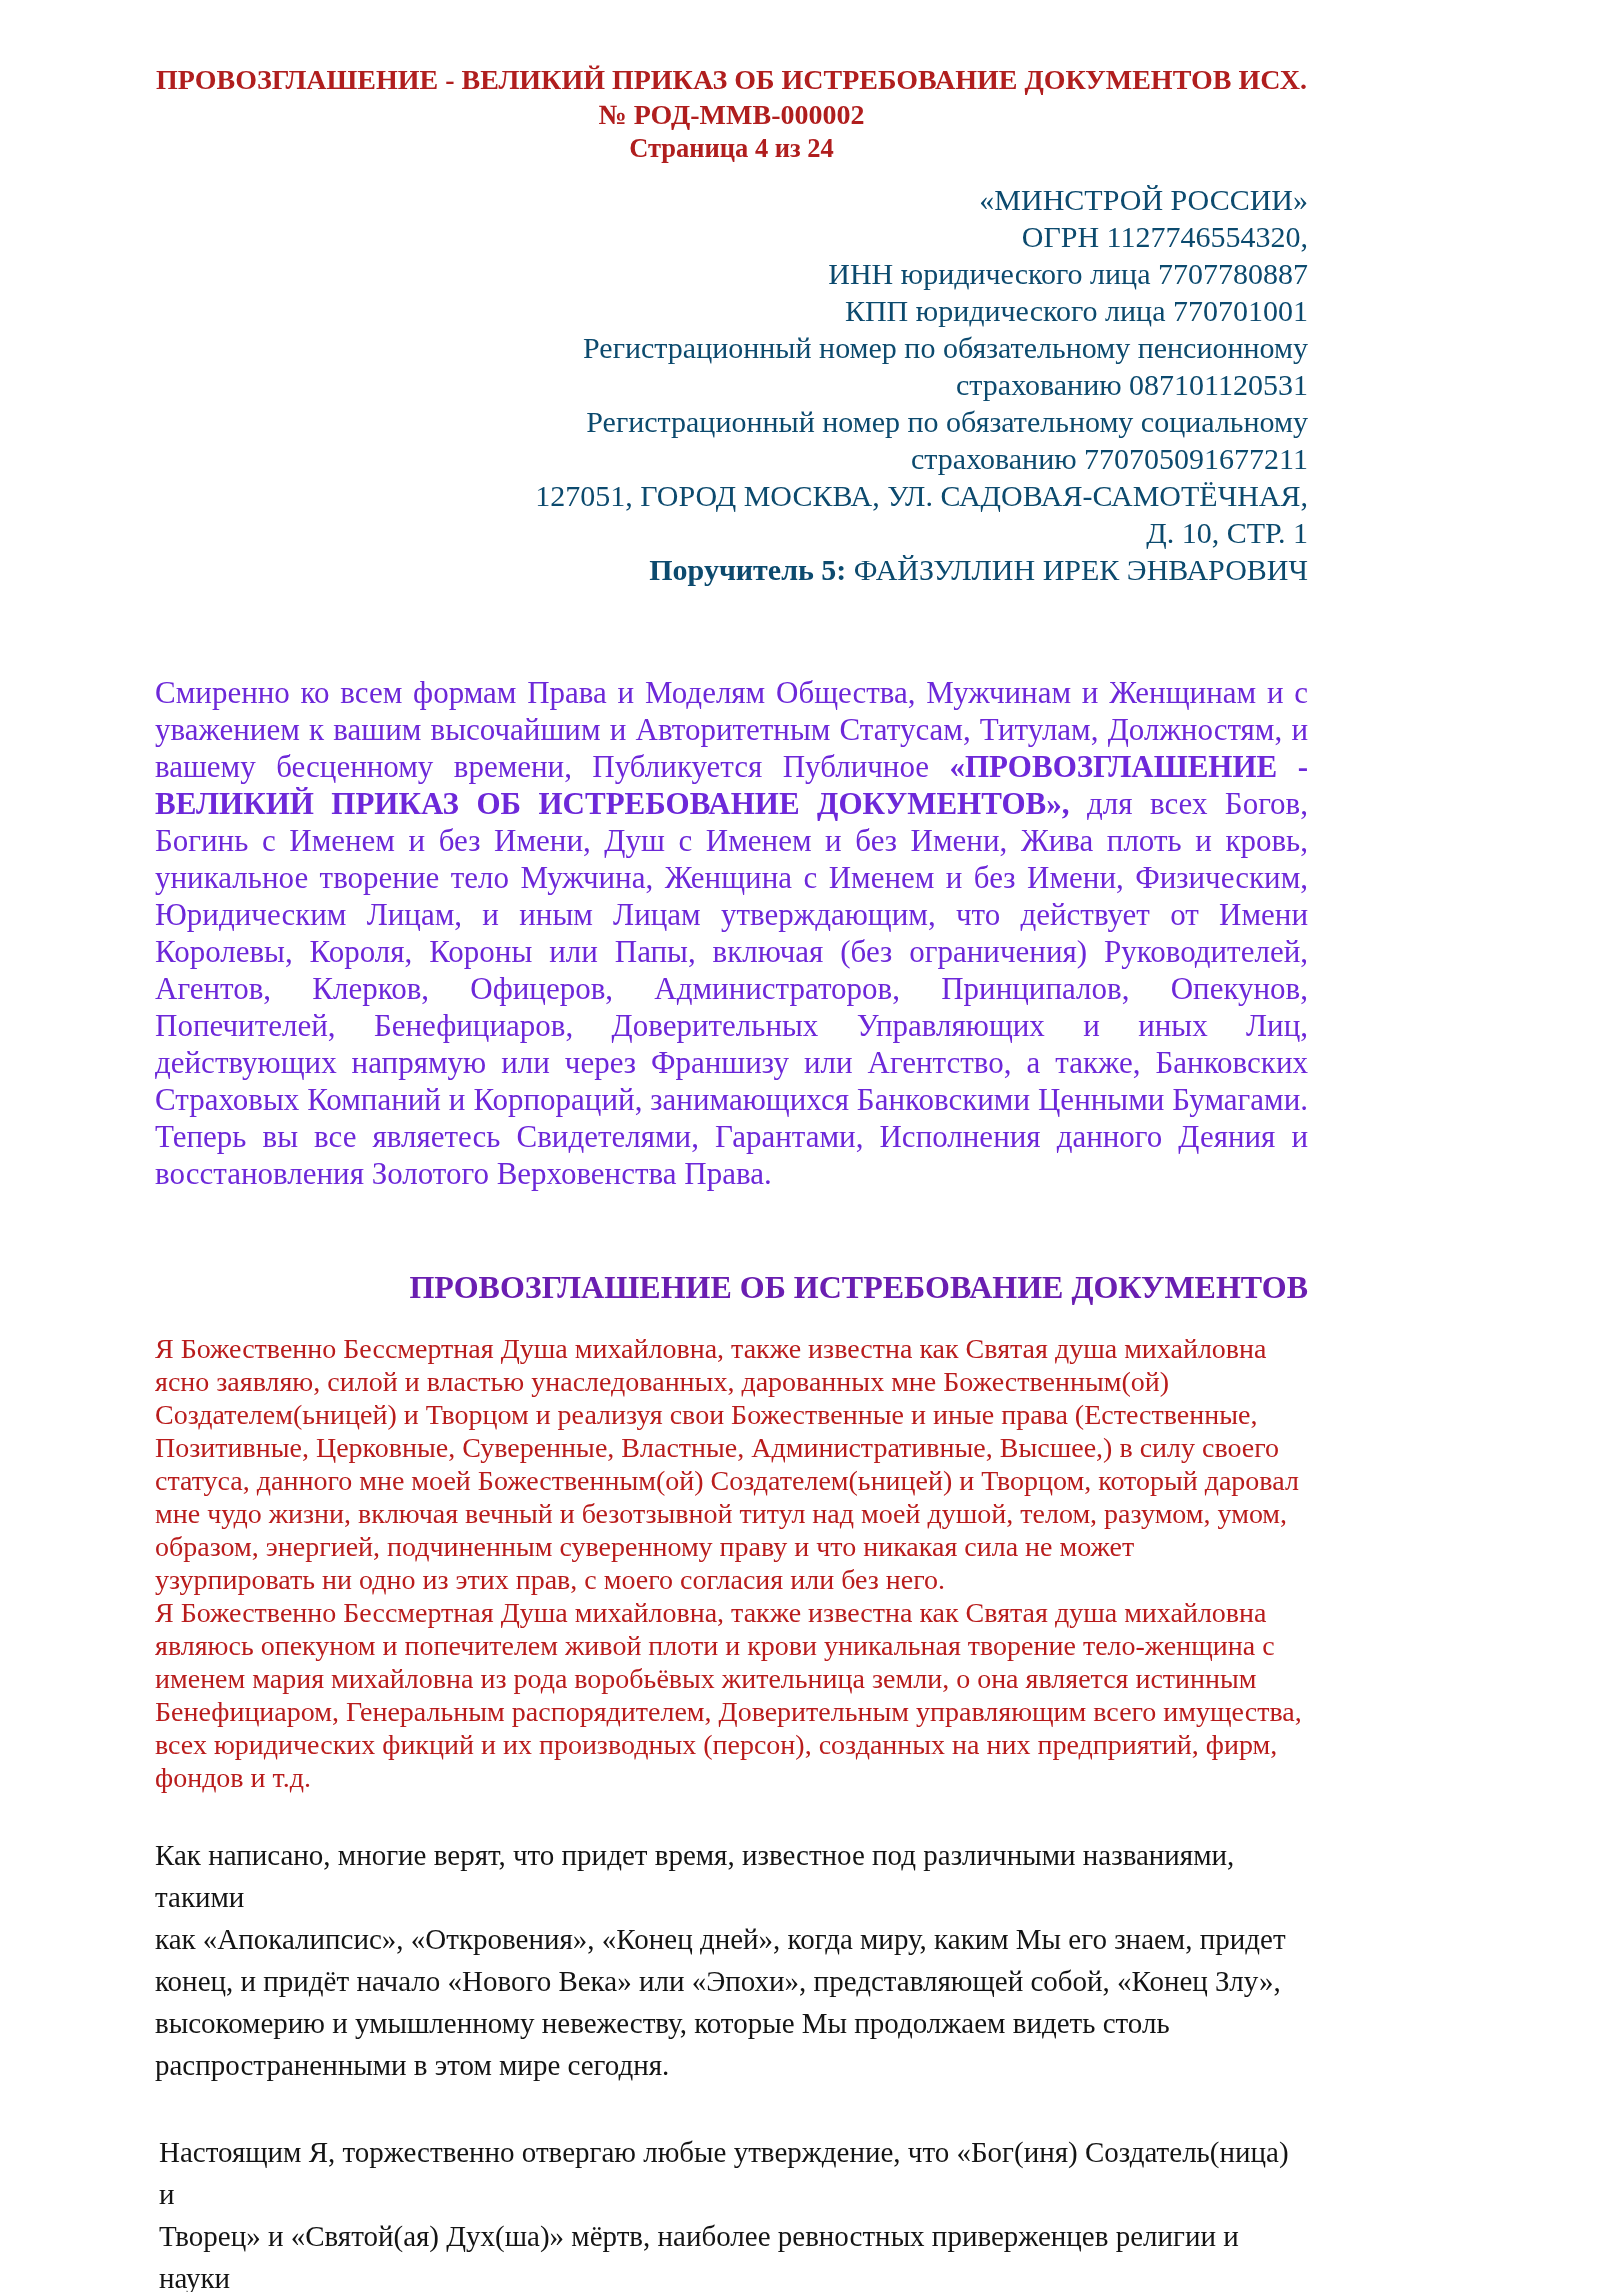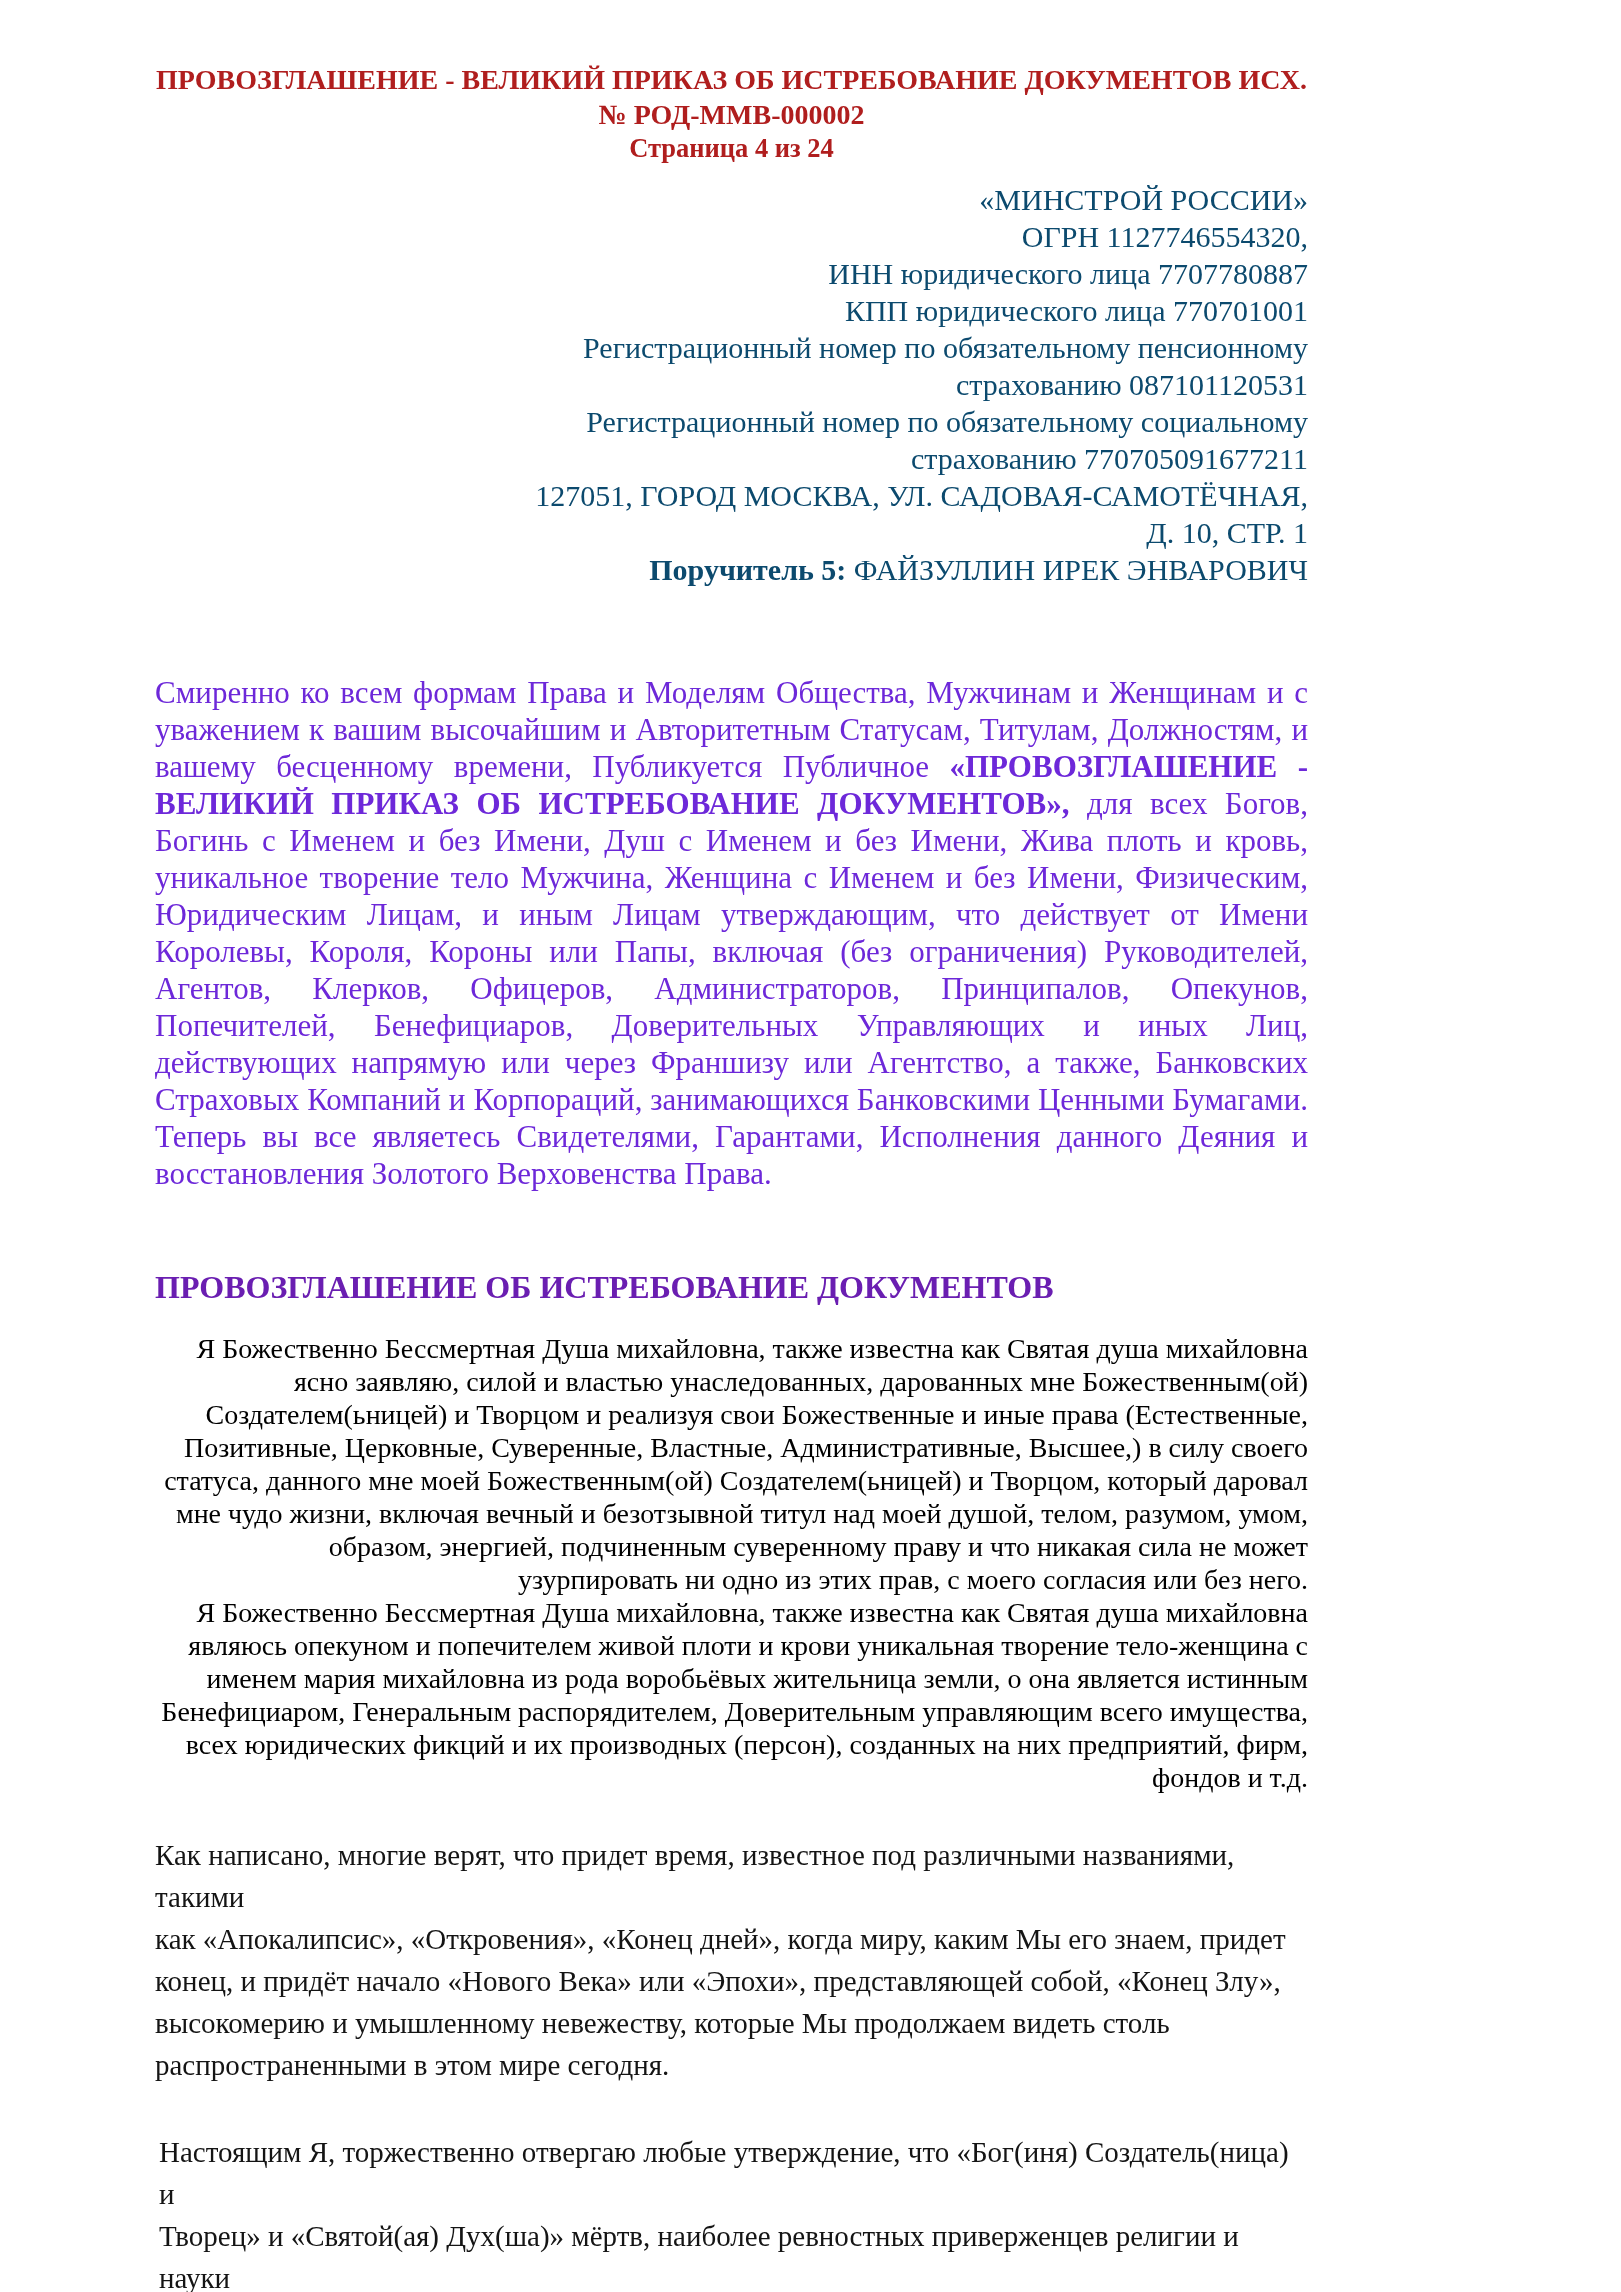--- a/index.html
+++ b/index.html
@@ -54,34 +54,34 @@
     text-align: justify;
     font-size: 31px;
     line-height: 37px;
     color: #6d28d9;
   }
   .preamble b { font-weight: bold; }
 
   
   .section-heading {
     margin: 76px 0 0 0;
-    text-align: left;
+    text-align: right;
     font-size: 32px;
     line-height: 39px;
     font-weight: bold;
     color: #6A1EB1;
   }
 
   
   .declaration {
     margin: 25.5px 0 0 0;
     font-size: 28px;
     line-height: 33px;
-    color: #000000;
-    text-align: right;
+    color: #b91c1c;
+    text-align: left;
   }
 
   
   .black-para {
     font-size: 29px;
     line-height: 42px;
     color: #141414;
     text-align: left;
   }
   .black-para.first { margin: 40px 0 0 0; }

